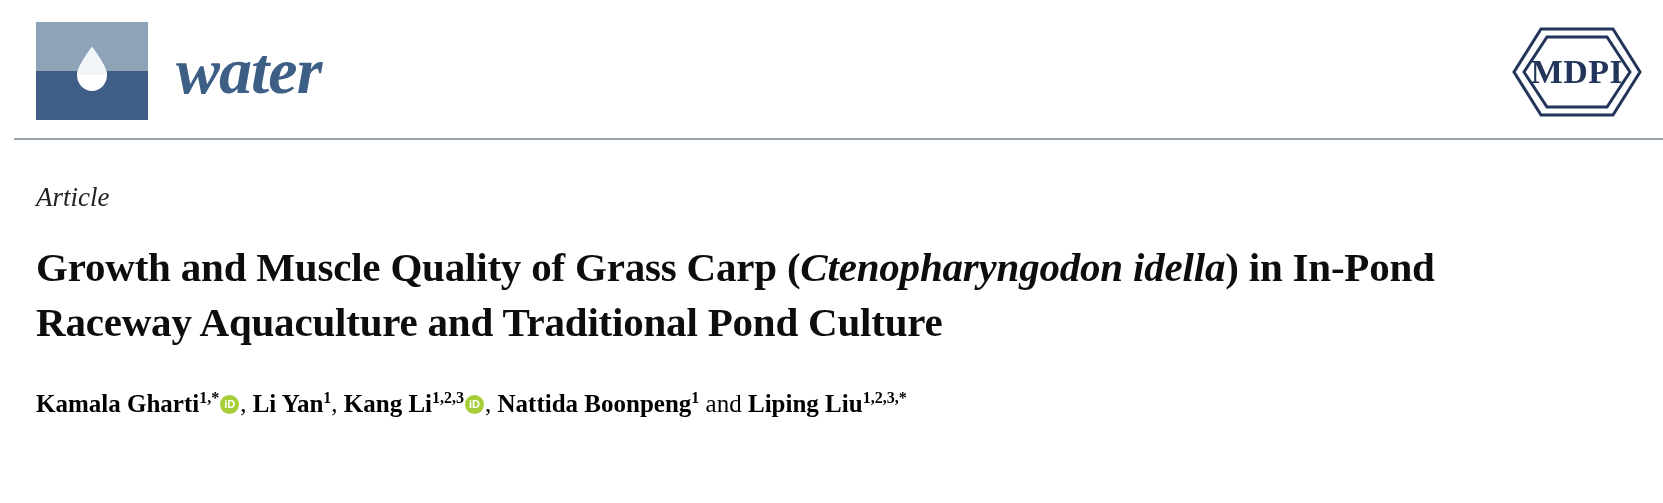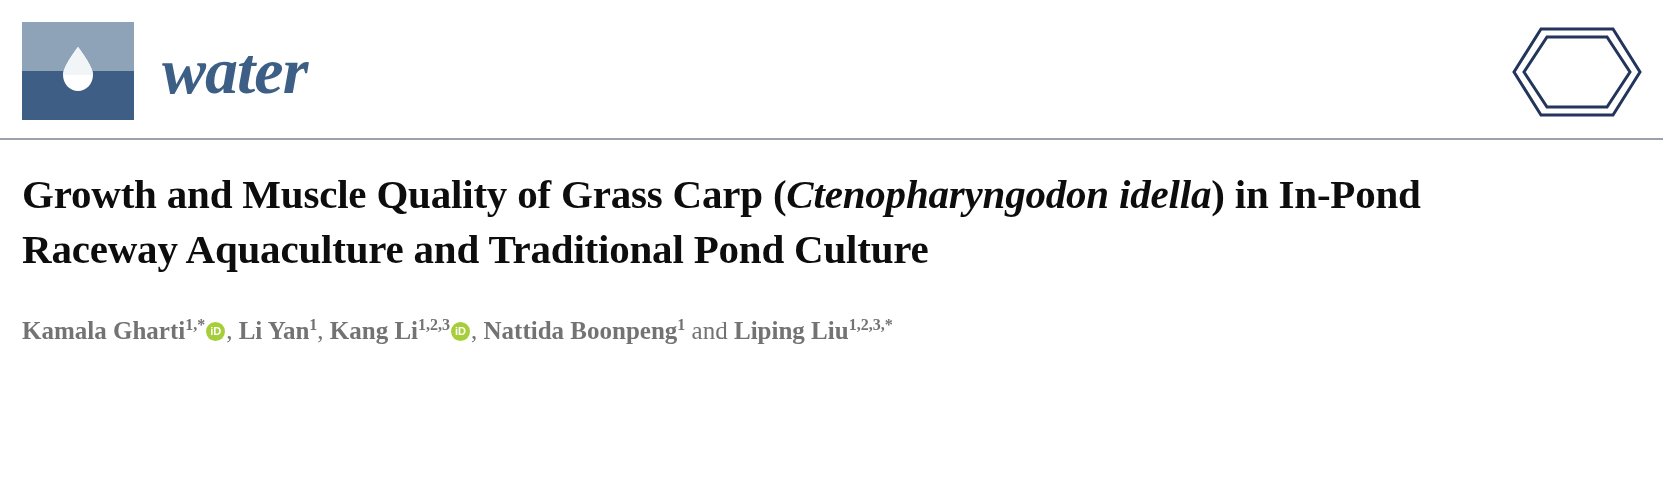--- a/index.html
+++ b/index.html
@@ -11,20 +11,21 @@
     height: 503px;
     background: #ffffff;
     font-family: "Liberation Serif", serif;
     overflow: hidden;
   }
   .page {
     position: relative;
     width: 1663px;
     height: 503px;
     box-sizing: border-box;
+    padding-left: 14px;
   }
 
   
   .masthead {
     position: relative;
     height: 140px;
     border-bottom: 2px solid #9aa3ad;
     box-sizing: border-box;
   }
   .journal-logo-wrap {
@@ -115,21 +116,21 @@
     letter-spacing: -0.2px;
   }
   .paper-title i {
     font-style: italic;
   }
   .authors {
     margin-top: 36px;
     font-family: "Liberation Serif", serif;
     font-weight: 700;
     font-size: 25px;
-    color: #737373;
+    color: #000000;
     line-height: 1.4;
   }
   .authors .sup {
     font-size: 16px;
     vertical-align: super;
     font-weight: 700;
   }
   .authors .plain {
     font-weight: 400;
   }
@@ -175,26 +176,28 @@
         </svg>
       </div>
       <div class="journal-name">water</div>
     </div>
 
     <div class="mdpi-logo">
       <svg viewBox="0 0 132 92" width="132" height="92">
         <polygon points="30,3 102,3 129,46 102,89 30,89 3,46" fill="none" stroke="#23355a" stroke-width="3"></polygon>
         <polygon points="36,11 96,11 119,46 96,81 36,81 13,46" fill="none" stroke="#23355a" stroke-width="3"></polygon>
       </svg>
+      <div class="mdpi-text">MDPI</div>
     </div>
 
   </div>
 
   <div class="content">
 
+    <div class="article-type">Article</div>
 
     <h1 class="paper-title"><span>Growth and Muscle Quality of Grass Carp (</span><i>Ctenopharyngodon idella</i><span>) in In-Pond Raceway Aquaculture and Traditional Pond Culture</span></h1>
 
     <div class="authors">
       <span><span>Kamala Gharti</span><span class="sup">1,*</span><span class="orcid"></span></span><span class="plain">, </span><span><span>Li Yan</span><span class="sup">1</span></span><span class="plain">, </span><span><span>Kang Li</span><span class="sup">1,2,3</span><span class="orcid"></span></span><span class="plain">, </span><span><span>Nattida Boonpeng</span><span class="sup">1</span></span><span class="plain"> and </span><span><span>Liping Liu</span><span class="sup">1,2,3,*</span></span>
     </div>
 
   </div>
 </div>
 

